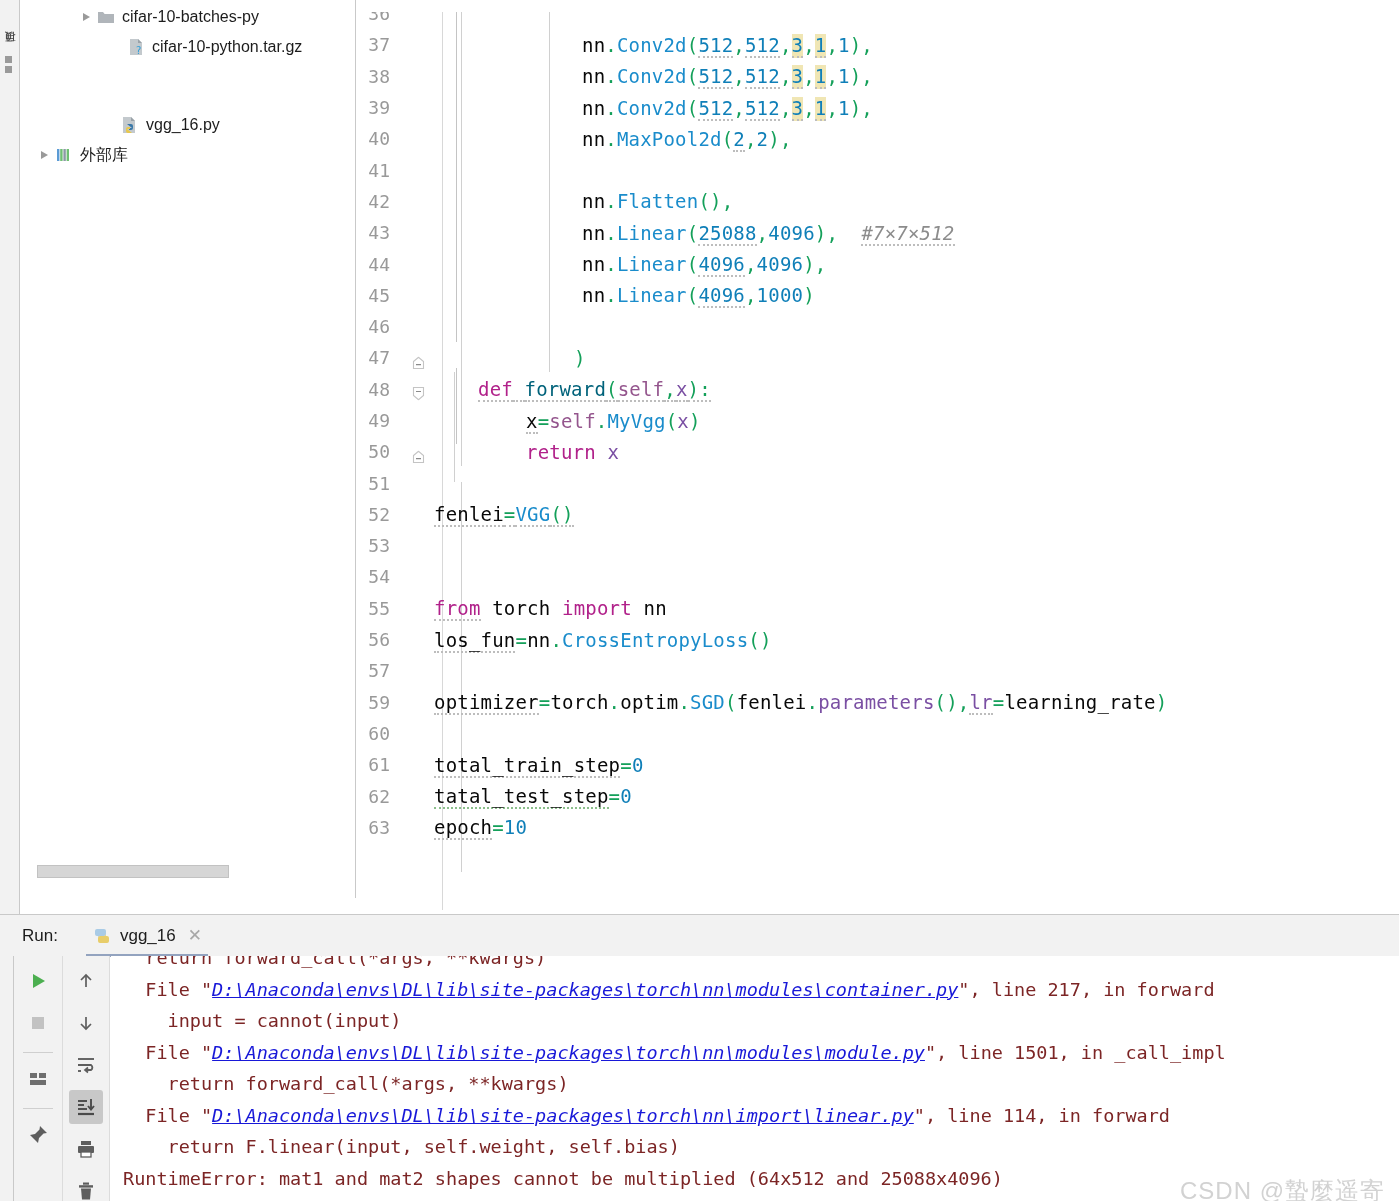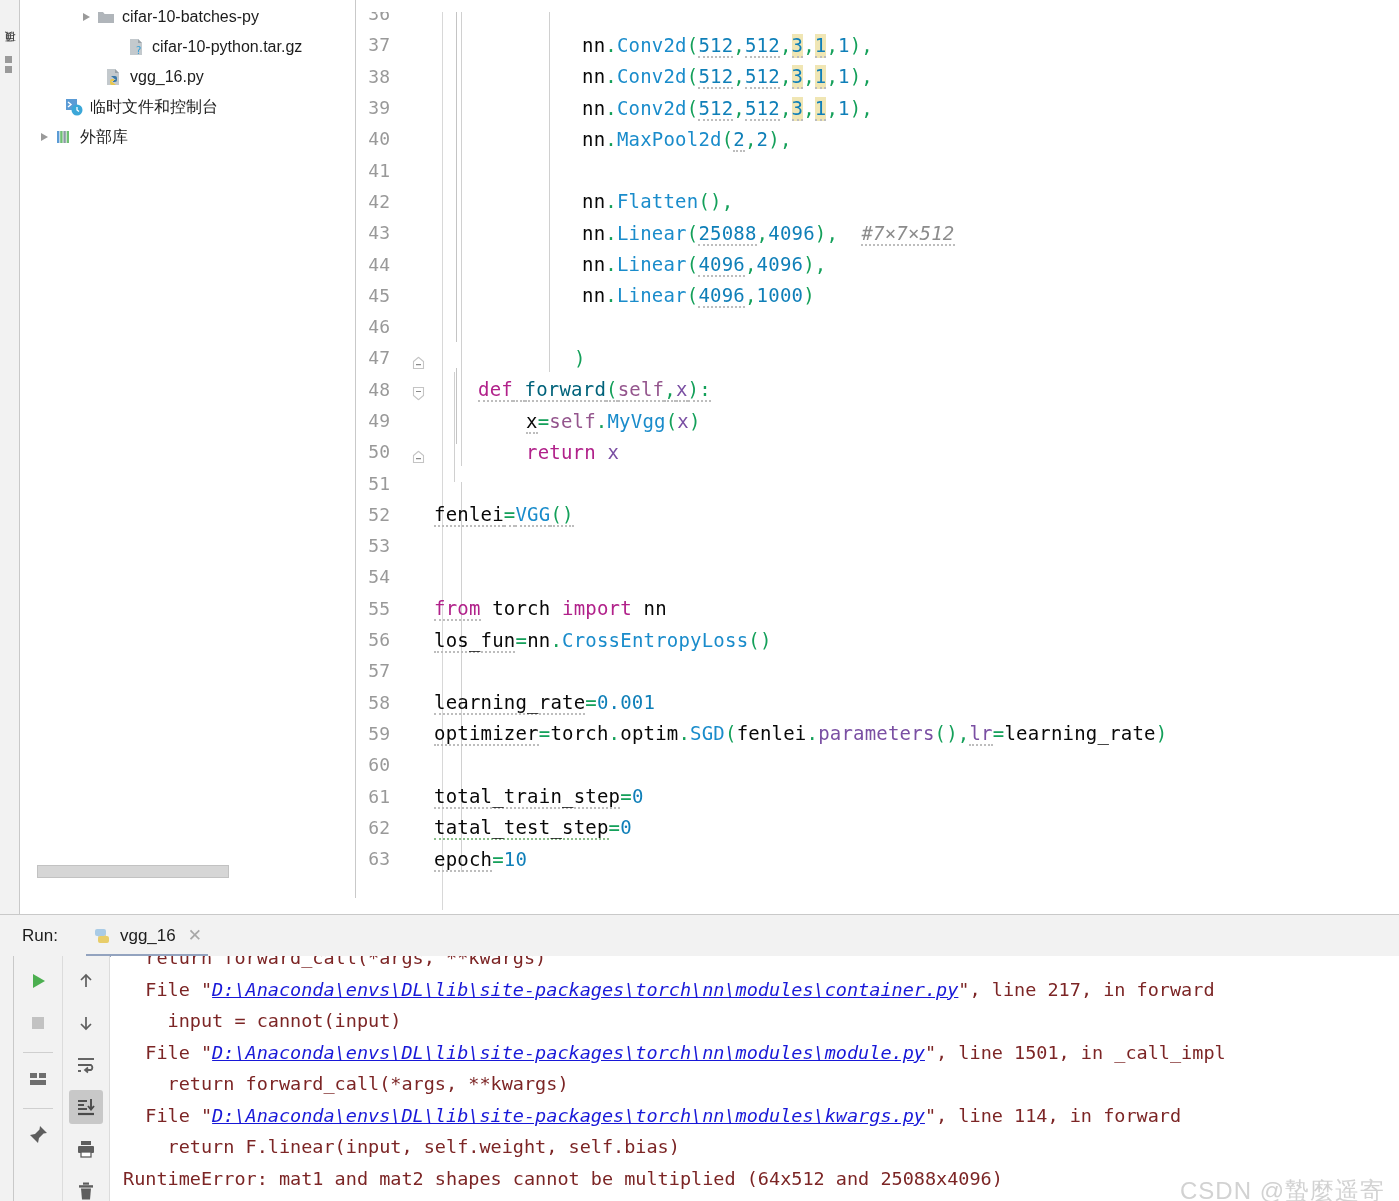--- a/index.html
+++ b/index.html
@@ -396,45 +396,33 @@
         <span class="tree-ico">
           <svg width="18" height="18" viewBox="0 0 18 18">
             <path d="M3 1 h8 l4 4 v12 H3 Z" fill="#c3c9cd"></path>
             <path d="M11 1 l4 4 h-4 Z" fill="#9aa2a8"></path>
             <text x="9" y="16" font-size="10" fill="#2f9ed8" font-family="DejaVu Sans, sans-serif">?</text>
           </svg>
         </span>
         <span class="tree-label">cifar-10-python.tar.gz</span>
       </div>
 
-      <div class="tree-row" style="padding-left:64px;">
+      <div class="tree-row" style="padding-left:80px;margin-top:48px;">
         <span class="tree-arrow"></span>
         <span class="tree-ico">
           <svg width="18" height="18" viewBox="0 0 18 18">
             <path d="M2 1 h8 l4 4 v12 H2 Z" fill="#c3c9cd"></path>
             <path d="M10 1 l4 4 h-4 Z" fill="#9aa2a8"></path>
             <path d="M6 8 h4 a2 2 0 0 1 2 2 v2 a2 2 0 0 1 -2 2 h-2 v-2 h3" fill="#3a78a8"></path>
             <path d="M11 17 h-4 a2 2 0 0 1 -2 -2 v-2 a2 2 0 0 1 2 -2 h2 v2 h-3" fill="#e8c84c"></path>
           </svg>
         </span>
         <span class="tree-label">vgg_16.py</span>
       </div>
 
-      <div class="tree-row" style="padding-left:24px;">
-        <span class="tree-arrow"></span>
-        <span class="tree-ico">
-          <svg width="20" height="20" viewBox="0 0 20 20">
-            <path d="M2 2 h11 v11 H2 Z" fill="#5b9bd5"></path>
-            <path d="M4 5 l3 2.5 -3 2.5" stroke="#ffffff" stroke-width="1.4" fill="none"></path>
-            <circle cx="13" cy="13" r="5.5" fill="#3ba7d8"></circle>
-            <path d="M13 10 v3 l2 1.5" stroke="#ffffff" stroke-width="1.3" fill="none"></path>
-          </svg>
-        </span>
-        <span class="tree-label">临时文件和控制台</span>
-      </div>
 
       <div class="tree-row" style="padding-left:14px;">
         <span class="tree-arrow has">
           <svg width="10" height="10" viewBox="0 0 10 10">
               <polygon points="2,1 9,5 2,9" fill="#9a9a9a"></polygon>
             </svg>
         </span>
         <span class="tree-ico">
           <svg width="18" height="18" viewBox="0 0 18 18">
             <rect x="2" y="3" width="2.4" height="12" fill="#5b9bd5"></rect>
@@ -614,25 +602,20 @@
         <span class="fold-col"></span>
         <span class="code-text"><span class="t-plain squig">los_fun</span><span class="t-punct">=</span><span class="t-plain">nn</span><span class="t-punct">.</span><span class="t-cls">CrossEntropyLoss</span><span class="t-punct">()</span></span>
       </div>
 
       <div class="code-line">
         <span class="gutter-num">57</span>
         <span class="fold-col"></span>
         <span class="code-text"></span>
       </div>
 
-      <div class="code-line">
-        <span class="gutter-num">58</span>
-        <span class="fold-col"></span>
-        <span class="code-text"><span class="t-plain squig">learning_rate</span><span class="t-punct">=</span><span class="t-num">0.001</span></span>
-      </div>
 
       <div class="code-line">
         <span class="gutter-num">59</span>
         <span class="fold-col"></span>
         <span class="code-text"><span class="t-plain squig">optimizer</span><span class="t-punct">=</span><span class="t-plain">torch</span><span class="t-punct">.</span><span class="t-plain">optim</span><span class="t-punct">.</span><span class="t-cls">SGD</span><span class="t-punct">(</span><span class="t-plain">fenlei</span><span class="t-punct">.</span><span class="t-meth">parameters</span><span class="t-punct">(),</span><span class="t-param squig">lr</span><span class="t-punct">=</span><span class="t-plain">learning_rate</span><span class="t-punct">)</span></span>
       </div>
 
       <div class="code-line">
         <span class="gutter-num">60</span>
         <span class="fold-col"></span>
@@ -753,21 +736,21 @@
       </div>
     </div>
 
     <div class="console">
       <div class="console-inner">
         <div class="con-line">  return forward_call(*args, **kwargs)</div>
         <div class="con-line"><span>  File "</span><span class="con-path">D:\Anaconda\envs\DL\lib\site-packages\torch\nn\modules\container.py</span><span>", line 217, in forward</span></div>
         <div class="con-line">    input = cannot(input)</div>
         <div class="con-line"><span>  File "</span><span class="con-path">D:\Anaconda\envs\DL\lib\site-packages\torch\nn\modules\module.py</span><span>", line 1501, in _call_impl</span></div>
         <div class="con-line">    return forward_call(*args, **kwargs)</div>
-        <div class="con-line"><span>  File "</span><span class="con-path">D:\Anaconda\envs\DL\lib\site-packages\torch\nn\modules\kwargs.py</span><span>", line 114, in forward</span></div>
+        <div class="con-line"><span>  File "</span><span class="con-path">D:\Anaconda\envs\DL\lib\site-packages\torch\nn\import\linear.py</span><span>", line 114, in forward</span></div>
         <div class="con-line">    return F.linear(input, self.weight, self.bias)</div>
         <div class="con-line">RuntimeError: mat1 and mat2 shapes cannot be multiplied (64x512 and 25088x4096)</div>
       </div>
       <div class="watermark">CSDN @蟄麼遥寄</div>
     </div>
   </div>
 
 </div>
 
 </body></html>

